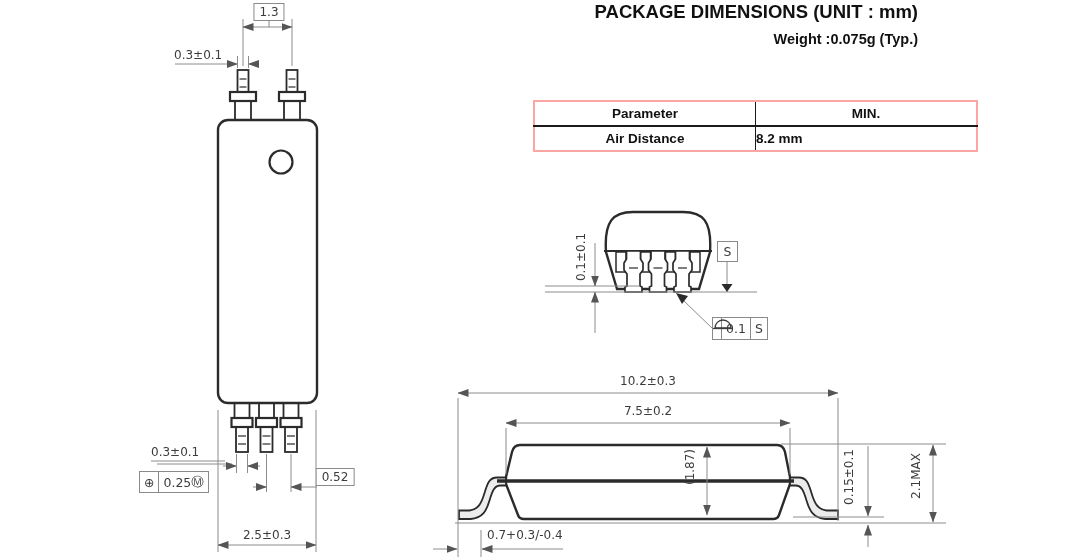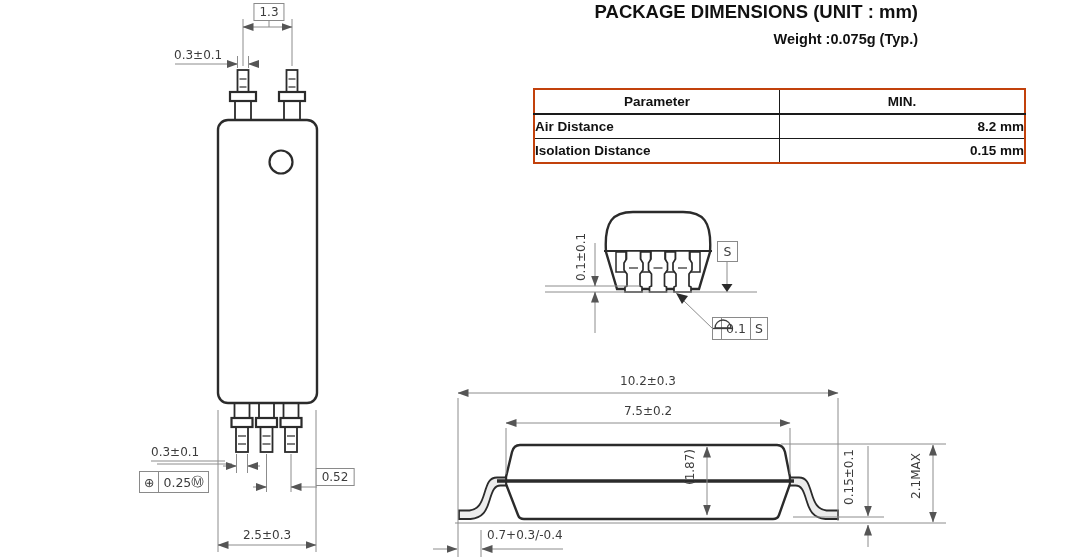--- a/index.html
+++ b/index.html
@@ -7,27 +7,27 @@
           font-family:"DejaVu Sans",sans-serif;}
   svg{position:absolute;left:0;top:0;}
   .dim{position:absolute;font:12px "DejaVu Sans",sans-serif;color:#3c3c3c;white-space:nowrap;}
   .cx{transform:translateX(-50%);}
   .boxed{border:1px solid #8a8a8a;background:#fff;padding:0 5px;line-height:16px;}
   .vlabel{position:absolute;font:12px "DejaVu Sans",sans-serif;color:#3c3c3c;white-space:nowrap;
           transform:translate(-50%,-50%) rotate(-90deg);}
   .title1{position:absolute;right:162px;top:1px;font:bold 18.5px "Liberation Sans",sans-serif;color:#111;}
   .title2{position:absolute;right:162px;top:31px;font:bold 14.5px "Liberation Sans",sans-serif;color:#111;}
   .title3{position:absolute;right:162px;top:59px;font:bold 19px "Liberation Sans",sans-serif;color:#111;letter-spacing:.3px;}
-  table.cons{position:absolute;left:533px;top:88px;width:493px;border-collapse:collapse;
-             border:2px solid #c2410c;table-layout:fixed;background:#fff;}
+  table.cons{position:absolute;left:533px;top:100px;width:445px;border-collapse:collapse;
+             border:2px solid #fca5a5;table-layout:fixed;background:#fff;}
   table.cons th,table.cons td{border:1.5px solid #1a1a1a;font:bold 13.5px "Liberation Sans",sans-serif;
              color:#111;height:23px;padding:0;}
   table.cons th{border-bottom:2px solid #1a1a1a;text-align:center;}
-  td.param{text-align:left;padding-left:7px;width:219px;}
-  td.minv{text-align:right;}
+  td.param{text-align:center;padding-left:7px;width:219px;}
+  td.minv{text-align:left;}
   .fcf{position:absolute;display:flex;align-items:stretch;border:1px solid #8a8a8a;background:#fff;}
   .fcf .cell{display:flex;align-items:center;justify-content:center;
              font:12.5px "DejaVu Sans",sans-serif;color:#3c3c3c;padding:0 4px;}
   .fcf .cell + .cell{border-left:1px solid #8a8a8a;}
   .sbox{position:absolute;width:19px;height:19px;border:1px solid #8a8a8a;background:#fff;
         display:flex;align-items:center;justify-content:center;font:12.5px "DejaVu Sans",sans-serif;color:#3c3c3c;}
 </style>
 </head>
 <body>
 
@@ -162,24 +162,20 @@
   <table class="cons">
     <tbody>
         <tr>
       <th class="param">Parameter</th>
       <th>MIN.</th>
     </tr>
     <tr>
       <td class="param">Air Distance</td>
       <td class="minv">8.2 mm</td>
     </tr>
-    <tr>
-      <td class="param">Isolation Distance</td>
-      <td class="minv">0.15 mm</td>
-    </tr>
   </tbody>
     </table>
 
   <div class="dim boxed cx" style="left:269px;top:3px;">1.3</div>
   <div class="dim" style="left:174px;top:48px;">0.3±0.1</div>
   <div class="dim" style="left:151px;top:445px;">0.3±0.1</div>
   <div class="fcf" style="left:139px;top:471px;height:20px;">
     <span class="cell">⊕</span>
     <span class="cell">
         <span>0.25</span>

